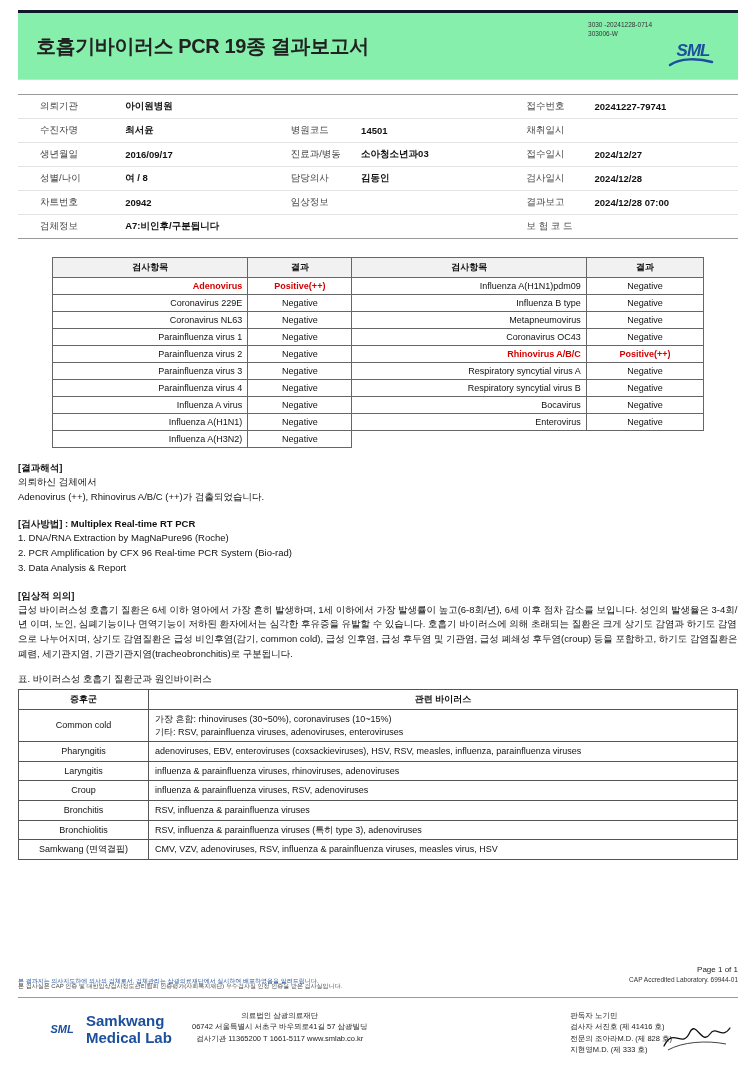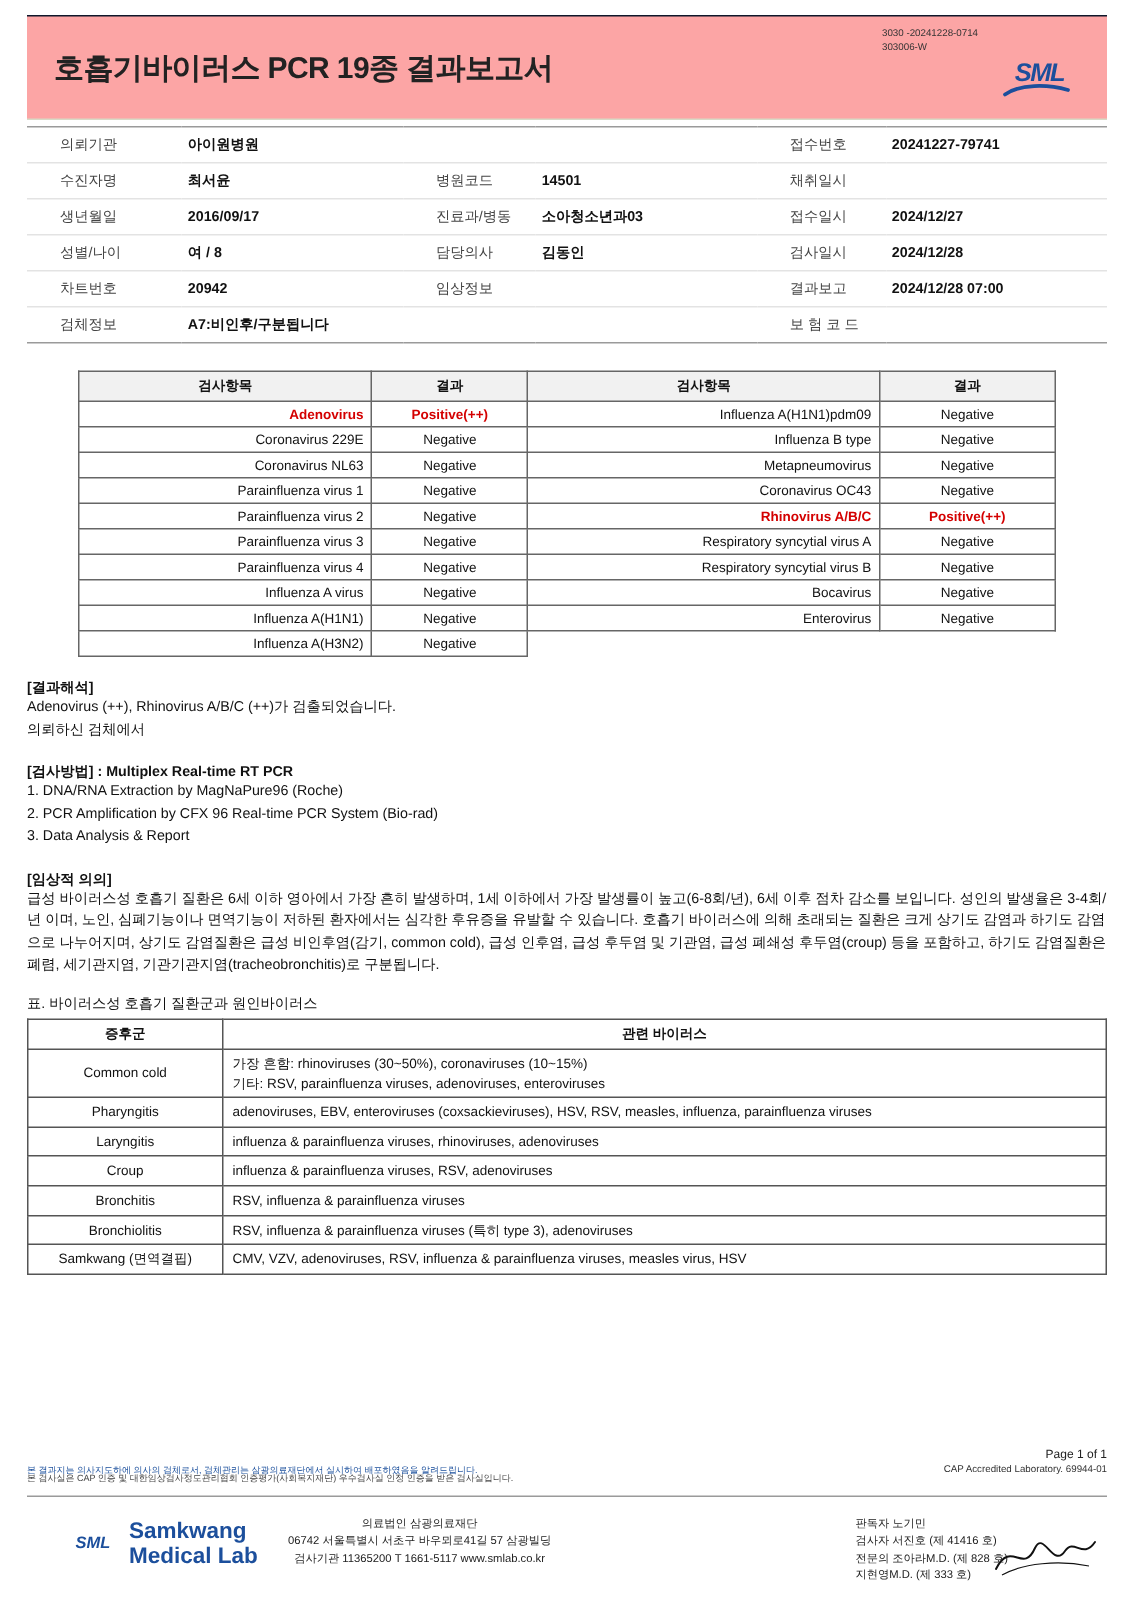--- a/index.html
+++ b/index.html
@@ -11,22 +11,22 @@
     font-size:9.5px;
     color:#111;
   }
   .page { position:relative; width:756px; height:1069px; padding:0 18px; }
 
   
   .header {
     position:relative;
     margin:10px 0 0 0;
     height:70px;
-    background:#fca5a5;
-    border-top:1px solid #0f172a;
+    background:#86efac;
+    border-top:3px solid #0f172a;
     border-bottom:1px solid #d8dac6;
     display:flex; align-items:center;
   }
   .header-title {
     font-size:20px; font-weight:bold; color:#222;
     margin-left:18px; letter-spacing:-0.4px;
   }
   .header-codes {
     position:absolute; right:86px; top:8px;
     font-size:6.5px; color:#333; line-height:1.35; text-align:left;
@@ -38,21 +38,21 @@
   }
   .sml-logo-box .sml-text {
     font-size:17px; font-weight:bold; color:#1c4f9c; font-style:italic;
     letter-spacing:-1px;
   }
   .sml-swoosh {
     position:absolute; right:14px; top:44px; width:56px; height:10px;
   }
 
   
-  .info-table { width:100%; border-collapse:collapse; margin-top:4px; }
+  .info-table { width:100%; border-collapse:collapse; margin-top:14px; }
   .info-table td { padding:5px 4px; font-size:9.5px; vertical-align:middle; }
   .info-table tr { border-bottom:1px solid #e3e3e3; }
   .info-table tr:first-child { border-top:1px solid #9a9a9a; }
   .info-table tr:last-child { border-bottom:1px solid #9a9a9a; }
   .lbl { color:#444; width:62px; padding-left:22px !important; }
   .val { color:#111; font-weight:bold; }
   .c1 { width:84px; }
   .c2 { width:120px; }
   .c3 { width:72px; }
   .c4 { width:120px; }
@@ -259,22 +259,22 @@
             <td class="res">Negative</td>
             <td class="name empty-cell"></td>
             <td class="res empty-cell"></td>
           </tr>
         </tbody>
     </table>
   </div>
 
   <div class="section">
     <div class="sec-title">[결과해석]</div>
+    <div class="sec-line">의뢰하신 검체에서</div>
     <div class="sec-line">Adenovirus (++), Rhinovirus A/B/C (++)가 검출되었습니다.</div>
-    <div class="sec-line">의뢰하신 검체에서</div>
   </div>
 
   <div class="section">
     <div class="sec-title">[검사방법] : Multiplex Real-time RT PCR</div>
     <div class="sec-line">1. DNA/RNA Extraction by MagNaPure96 (Roche)</div>
     <div class="sec-line">2. PCR Amplification by CFX 96 Real-time PCR System (Bio-rad)</div>
     <div class="sec-line">3. Data Analysis &amp; Report</div>
   </div>
 
   <div class="section">

